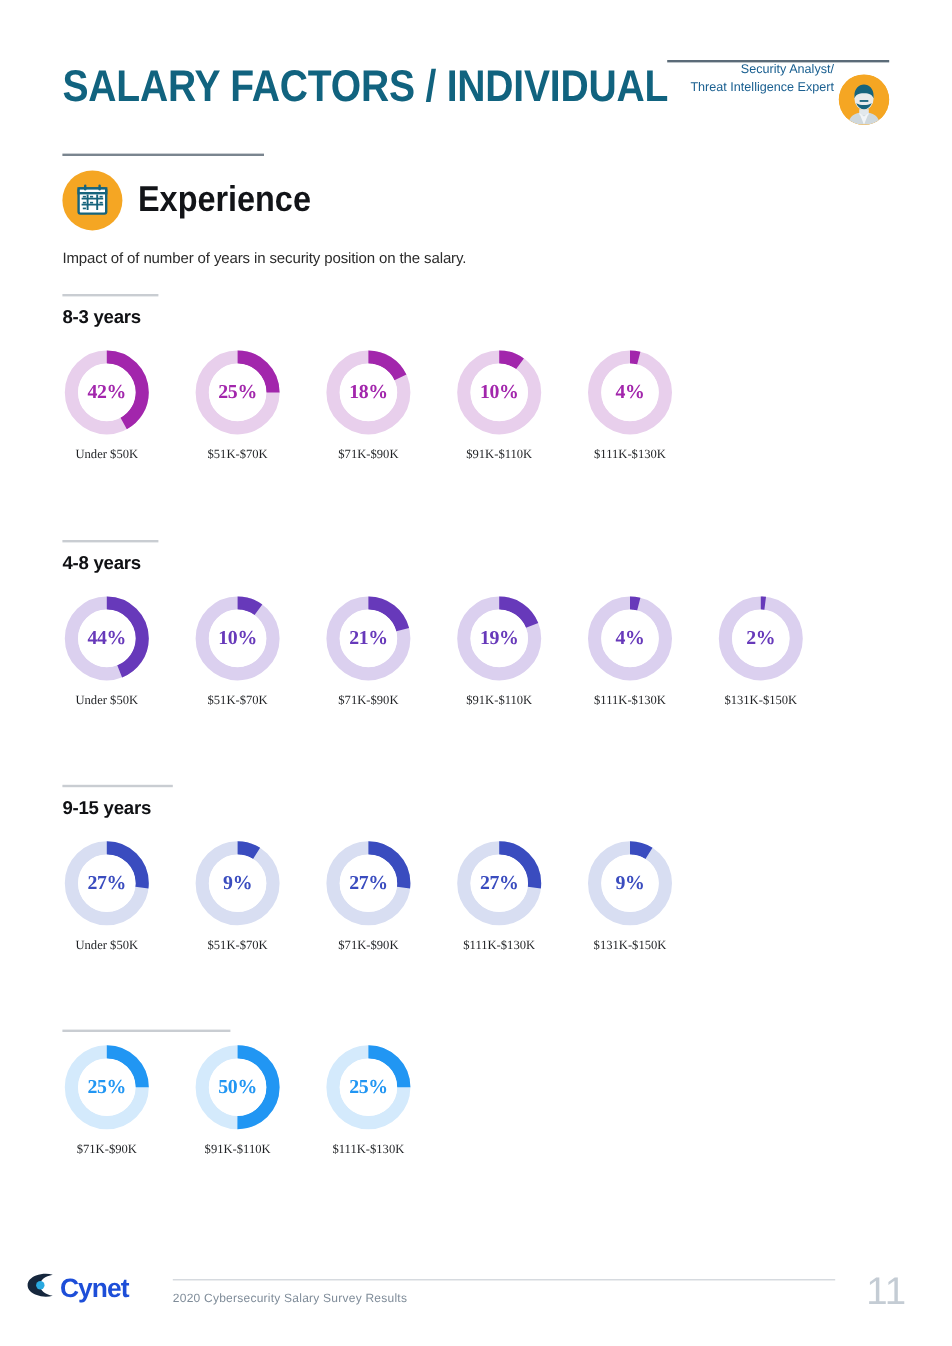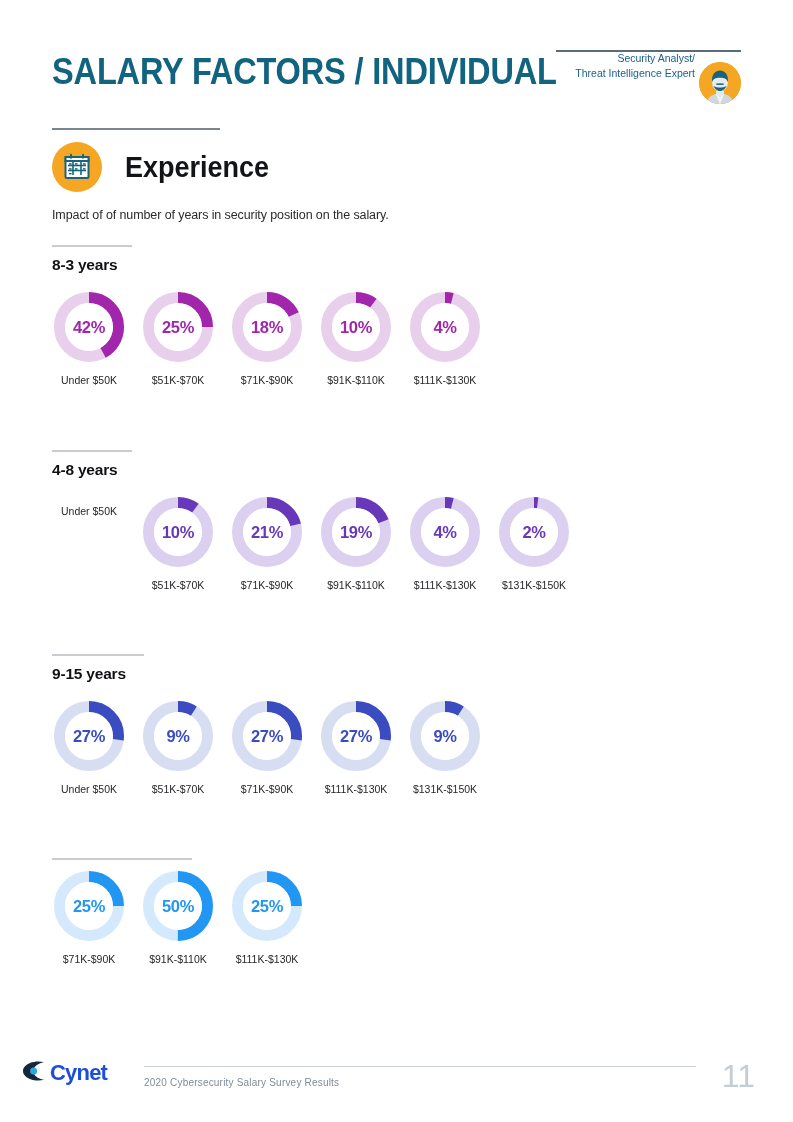--- a/index.html
+++ b/index.html
@@ -84,21 +84,21 @@
   }
   #experience-rule {
     width: 168px;
     height: 2px;
     background: #7a858f;
     margin-bottom: 12px;
   }
   #experience-head {
     display: flex;
     align-items: center;
-    gap: 23px;
+    gap: 13px;
     height: 50px;
   }
   #experience-icon {
     width: 50px;
     height: 50px;
     border-radius: 50%;
     background: #f5a623;
     flex: 0 0 50px;
     display: flex;
     align-items: center;
@@ -133,21 +133,22 @@
   }
   .group-title {
     font-size: 15.5px;
     font-weight: bold;
     color: #101114;
     letter-spacing: -0.2px;
     margin-bottom: 16px;
   }
   .donut-row {
     display: flex;
-    gap: 15px;
+    gap: 35px;
+    font-family: Liberation Serif, serif;
   }
   .donut-cell {
     width: 74px;
     display: flex;
     flex-direction: column;
     align-items: center;
   }
   .donut {
     width: 74px;
     height: 74px;
@@ -340,20 +341,28 @@
         <div class="donut-label">$111K-$130K</div>
       </div>
     </div>
 </div>
 
 <div class="group" id="group-1" style="top:450px;">
   <div class="group-rule" style="width:80px;"></div>
   <div class="group-title">4-8 years</div>
   <div class="donut-row">
       <div class="donut-cell">
+        <div class="donut">
+          <svg width="74" height="74" viewBox="0 0 74 74">
+            <circle cx="37" cy="37" r="29.5" fill="none" stroke="#dbd0ef" stroke-width="11"></circle>
+            <circle cx="37" cy="37" r="29.5" fill="none" stroke="#6739ba" stroke-width="11" stroke-dasharray="81.55574528719103 185.3539665617978" transform="rotate(-90 37 37)" stroke-linecap="butt"></circle>
+            <circle cx="37" cy="37" r="23.8" fill="#ffffff"></circle>
+          </svg>
+          <div class="value" style="color: rgb(103, 57, 186);">44%</div>
+        </div>
         <div class="donut-label">Under $50K</div>
       </div>
       <div class="donut-cell">
         <div class="donut">
           <svg width="74" height="74" viewBox="0 0 74 74">
             <circle cx="37" cy="37" r="29.5" fill="none" stroke="#dbd0ef" stroke-width="11"></circle>
             <circle cx="37" cy="37" r="29.5" fill="none" stroke="#6739ba" stroke-width="11" stroke-dasharray="18.535396656179778 185.3539665617978" transform="rotate(-90 37 37)" stroke-linecap="butt"></circle>
             <circle cx="37" cy="37" r="23.8" fill="#ffffff"></circle>
           </svg>
           <div class="value" style="color: rgb(103, 57, 186);">10%</div>

